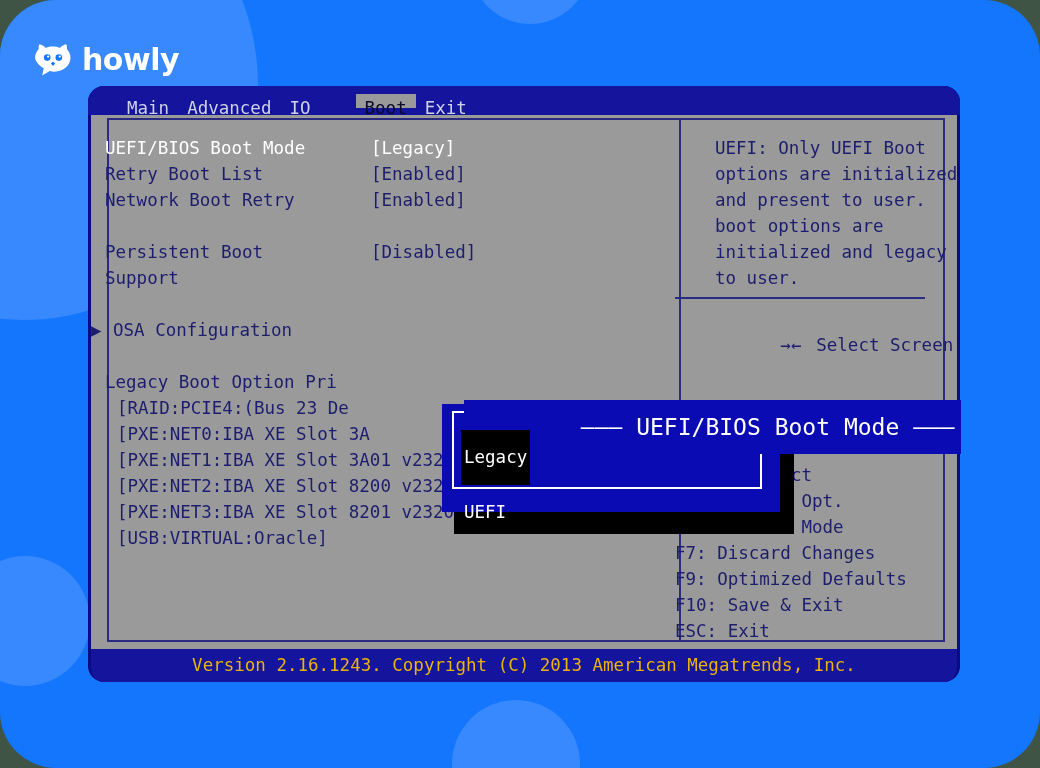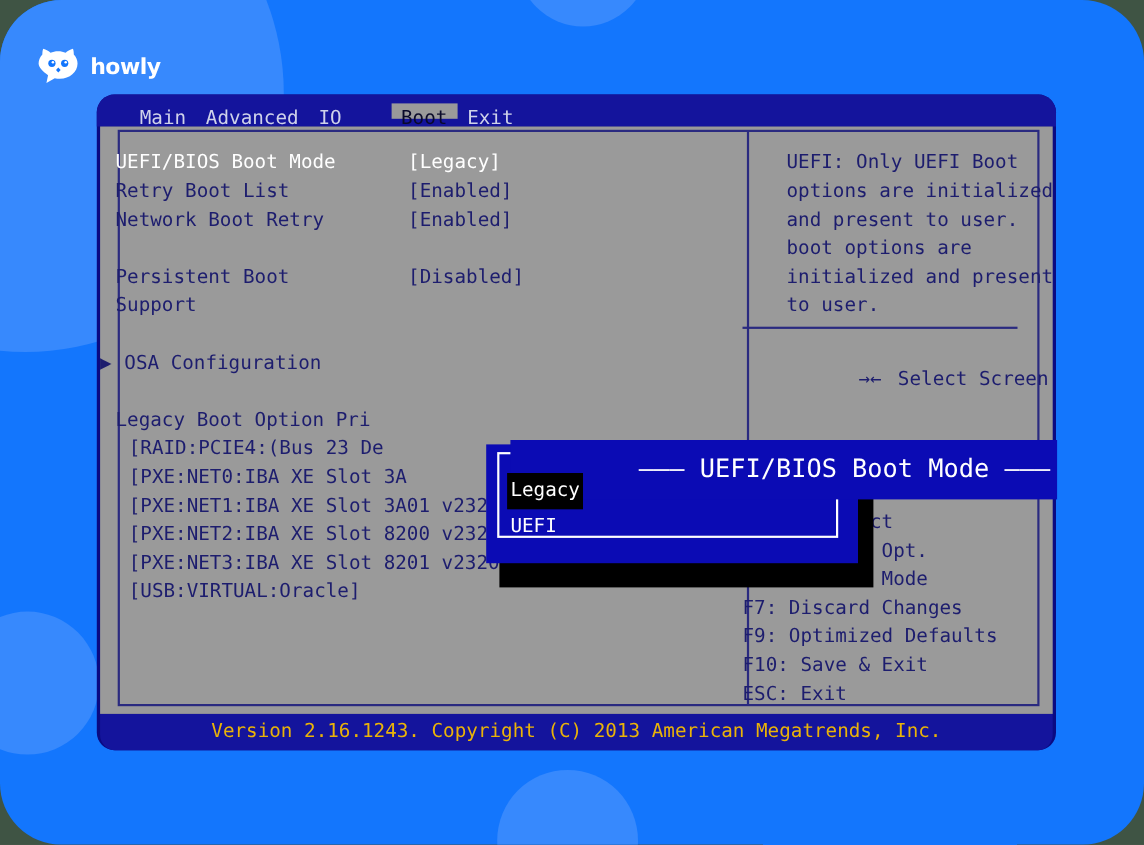--- a/index.html
+++ b/index.html
@@ -44,21 +44,21 @@
     left: 33px; top: 40px;
     display: flex;
     align-items: center;
     gap: 9px;
     z-index: 6;
   }
   .logo-mark { width: 40px; height: 40px; display:block; }
   .logo-text {
     color: #ffffff;
     font-family: "DejaVu Sans", sans-serif;
-    font-size: 20px;
+    font-size: 30px;
     font-weight: bold;
     letter-spacing: -0.5px;
     line-height: 1;
   }
 
   
   .bios {
     position: absolute;
     left: 88px; top: 86px;
     width: 872px; height: 596px;
@@ -187,21 +187,21 @@
     color: #ffffff;
     background: #0b0bb4;
     padding: 0 6px;
     white-space: pre;
     line-height: 18px;
     font-size: 23px;
   }
   .popup-opt {
     color: #ffffff;
     white-space: pre;
-    padding: 4px 3px;
+    padding: 15px 3px;
     display: inline-block;
     line-height: 25px;
   }
   .popup-opt.hl { background: #000000; }
   .popup-list {
     position: absolute;
     left: 19px; top: 26px;
   }
 </style>
 </head>
@@ -305,21 +305,21 @@
         <div class="row" style="padding-left:12px;">
           <span class="txt">[USB:VIRTUAL:Oracle]</span>
         </div>
       </div>
 
       <div class="right-pane">
         <div class="help-text">UEFI: Only UEFI Boot</div>
         <div class="help-text">options are initialized</div>
         <div class="help-text">and present to user.</div>
         <div class="help-text">boot options are</div>
-        <div class="help-text">initialized and present</div>
+        <div class="help-text">initialized and legacy</div>
         <div class="help-text">to user.</div>
 
         <div class="hrule"></div>
 
         <div class="key-line">
           <span class="arrow-glyph">→←</span><span>Select Screen</span>
         </div>
         <div class="key-line">
           <span class="arrow-glyph">↑↓</span><span>Select Item</span>
         </div>

